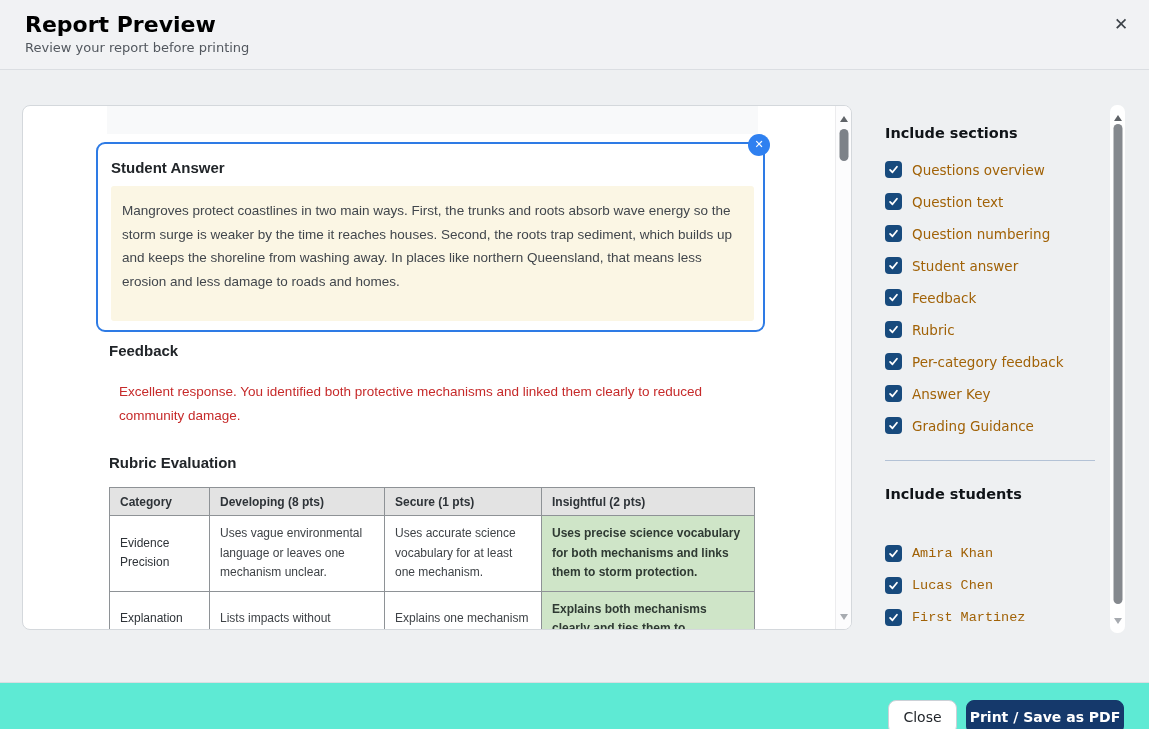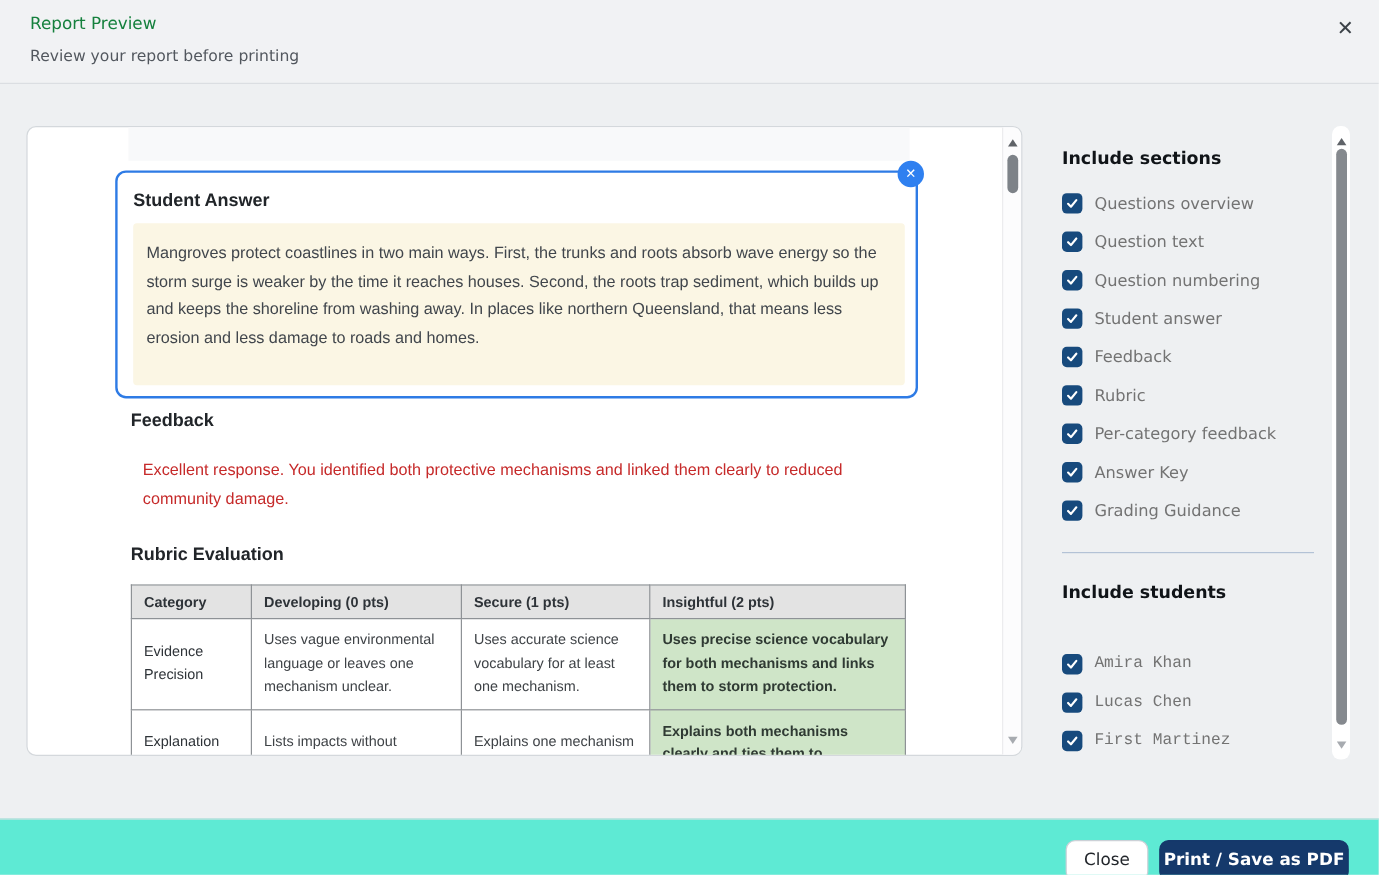--- a/index.html
+++ b/index.html
@@ -10,21 +10,21 @@
     font-family: "DejaVu Sans", sans-serif;
     overflow: hidden;
     color: #1a1d21;
   }
 
   
   .dlg-header {
     position:absolute; left:0; top:0; width:1149px; height:70px;
     background:#f1f2f4; border-bottom:1px solid #dbdee2;
   }
-  .dlg-title { position:absolute; left:25px; top:12px; font-size:14px; font-weight:400; color:#15803d; }
+  .dlg-title { position:absolute; left:25px; top:12px; font-size:22px; font-weight:700; color:#000000; }
   .dlg-subtitle { position:absolute; left:25px; top:40px; font-size:13px; color:#52575e; }
   .dlg-close { position:absolute; right:16px; top:12px; width:24px; height:24px;
     font-size:17px; color:#3c4248; text-align:center; line-height:24px; cursor:pointer; }
 
   
   .preview-card {
     position:absolute; left:22px; top:105px; width:830px; height:525px;
     background:#ffffff; border:1px solid #d4d8dc; border-radius:8px;
     overflow:hidden;
     font-family:"Liberation Sans", sans-serif;
@@ -100,21 +100,21 @@
   .h-sections { position:absolute; left:0; top:20px; }
   .h-students { position:absolute; left:0; top:381px; }
   .check-list { position:absolute; left:0; width:215px; }
   .list-sections { top:56px; }
   .list-students { top:440px;font-family:Liberation Mono, monospace; }
   .check-item { display:flex; align-items:center; height:17px; margin-bottom:15px; cursor:pointer; }
   .cb {
     width:17px; height:17px; border-radius:4px; background:#174a7d;
     display:flex; align-items:center; justify-content:center; flex:0 0 17px;
   }
-  .cb-label { margin-left:10px; font-size:13.5px; color:#737373; white-space:nowrap; }
+  .cb-label { margin-left:10px; font-size:13.5px; color:#a16207; white-space:nowrap; }
   .side-divider { position:absolute; left:0; top:355px; width:210px; border:none; border-top:1px solid #b3c2d6; }
 
   
   .dlg-footer {
     position:absolute; left:0; top:682px; width:1149px; height:66px;
     background:#5eead4; border-top:1px solid #dbdee2;
   }
   .btn { position:absolute; top:17px; height:34px; border-radius:8px; font-size:14px;
     display:flex; align-items:center; justify-content:center; cursor:pointer;
     font-family:"DejaVu Sans", sans-serif; }
@@ -148,21 +148,21 @@
   <table class="rubric-table">
     <colgroup>
         <col class="col-cat">
         <col class="col-dev">
         <col class="col-sec">
         <col class="col-ins">
       </colgroup>
     <tbody>
         <tr>
       <th>Category</th>
-      <th>Developing (0 pts)</th>
+      <th>Developing (8 pts)</th>
       <th>Secure (1 pts)</th>
       <th>Insightful (2 pts)</th>
     </tr>
     <tr class="body-row">
       <td class="cat-cell">Evidence Precision</td>
       <td>Uses vague environmental language or leaves one mechanism unclear.</td>
       <td>Uses accurate science vocabulary for at least one mechanism.</td>
       <td class="insightful-cell">Uses precise science vocabulary for both mechanisms and links them to storm protection.</td>
     </tr>
     <tr class="body-row">

